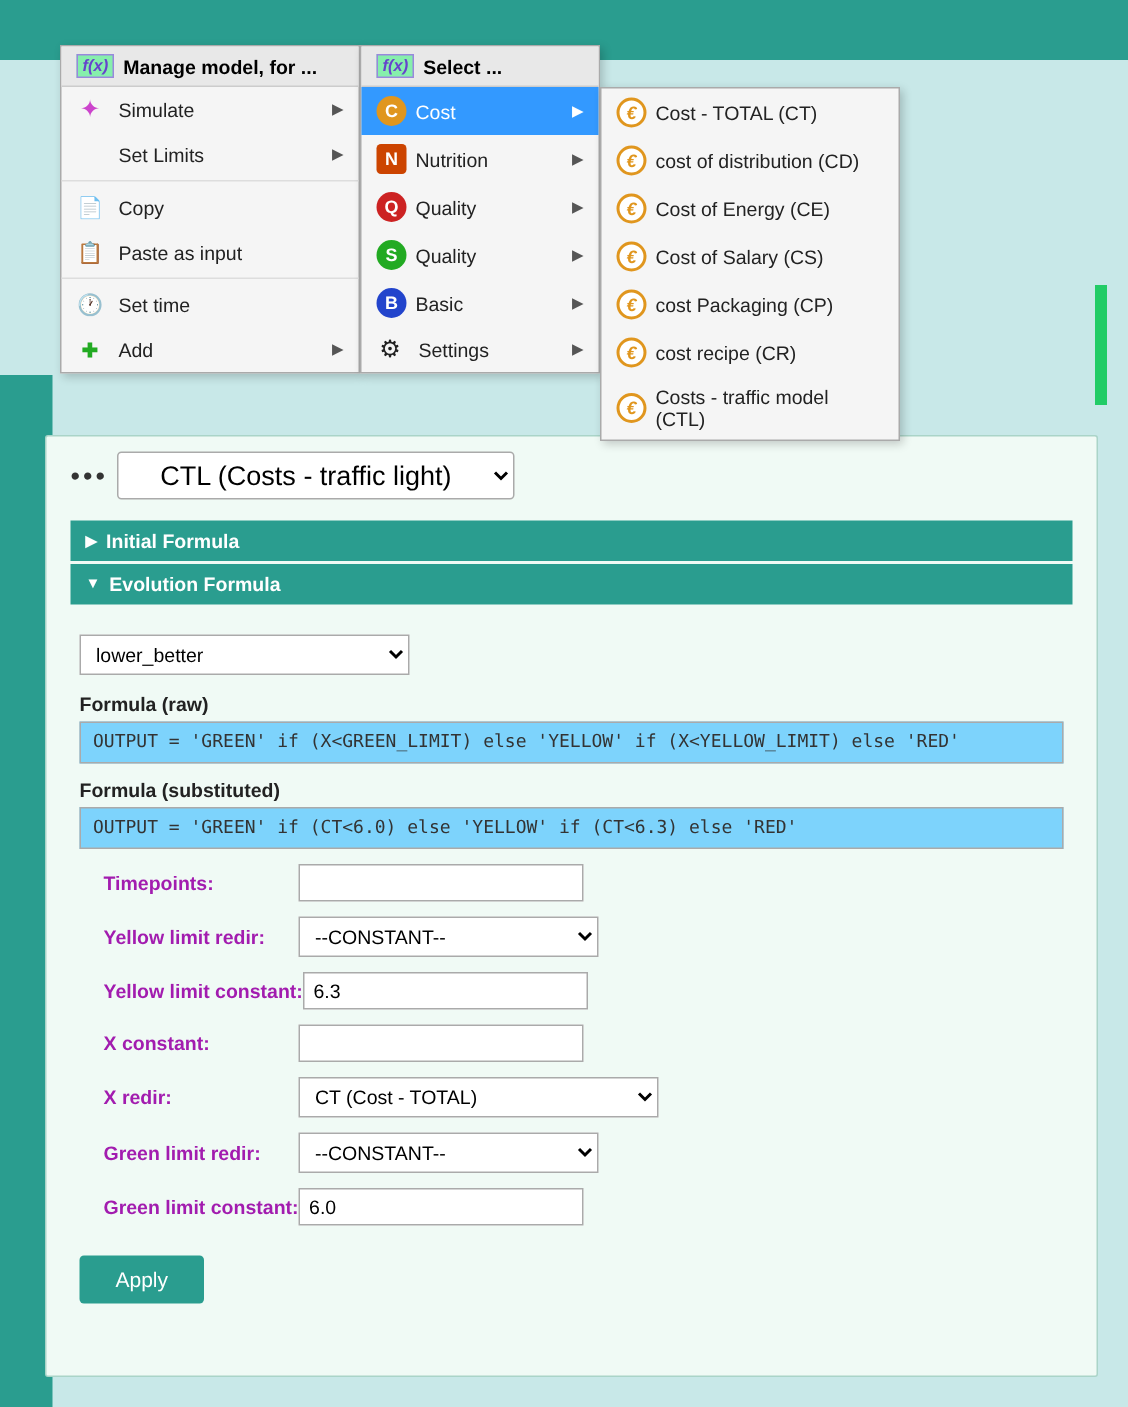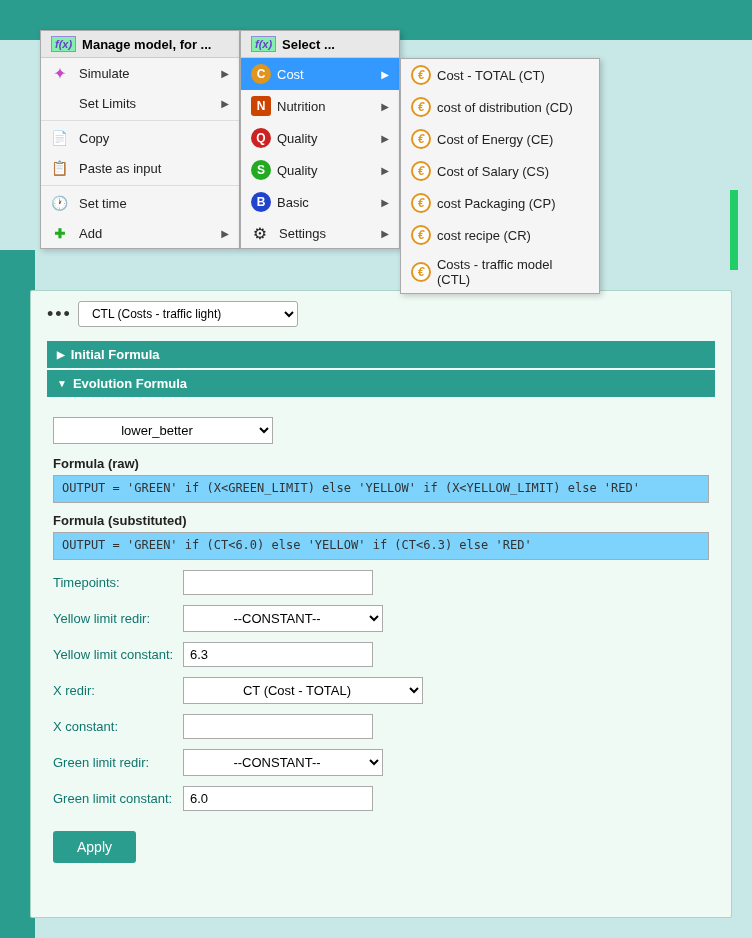--- a/index.html
+++ b/index.html
@@ -47,25 +47,25 @@
       align-items: center;
       margin-bottom: 14px;
     }
     .selector-dots {
       font-size: 18px;
       margin-right: 6px;
       color: #333;
       letter-spacing: 2px;
     }
     .selector-select {
-      padding: 4px 9px;
+      padding: 4px 24px;
       border: 1px solid #aaa;
       border-radius: 3px;
       background: white;
-      font-size: 12px;
+      font-size: 18px;
       min-width: 220px;
     }
 
     
     .section-header {
       background: #2a9d8f;
       color: white;
       padding: 6px 10px;
       margin-bottom: 2px;
       font-size: 13px;
@@ -89,25 +89,26 @@
       display: flex;
       align-items: center;
     }
     .form-label {
       font-weight: bold;
       margin-bottom: 4px;
       font-size: 13px;
       color: #222;
     }
     .form-label-inline {
-      font-weight: normal;
-      font-size: 13px;
-      color: #0f766e;
+      font-weight: bold;
+      font-size: 13px;
+      color: #a21caf;
       min-width: 130px;
       white-space: nowrap;
+      margin-left: 16px;
     }
 
     .formula-box {
       border: 1px solid #aaa;
       background: #7dd3fc;
       padding: 5px 8px;
       font-size: 12px;
       font-family: monospace;
       width: 100%;
       margin-bottom: 10px;
@@ -121,21 +122,20 @@
       padding: 4px 6px;
       font-size: 13px;
       min-width: 140px;
     }
 
     .form-select {
       border: 1px solid #aaa;
       background: white;
       padding: 4px 6px;
       font-size: 13px;
-      text-align: center;
     }
 
     .timepoints-row {
       display: flex;
       align-items: center;
       margin-bottom: 10px;
     }
 
     .apply-btn {
       background: #2a9d8f;
@@ -395,30 +395,30 @@
     </div>
 
     
     <div class="form-row">
       <span class="form-label-inline">Yellow limit constant:</span>
       <input class="form-input" type="text" value="6.3" style="min-width: 160px;">
     </div>
 
     
     <div class="form-row">
+      <span class="form-label-inline">X constant:</span>
+      <input class="form-input" type="text" value="" style="min-width: 160px;">
+    </div>
+
+    
+    <div class="form-row">
       <span class="form-label-inline">X redir:</span>
       <select class="form-select" style="min-width:240px;">
         <option value="CT (Cost - TOTAL)">CT (Cost - TOTAL)</option>
       </select>
-    </div>
-
-    
-    <div class="form-row">
-      <span class="form-label-inline">X constant:</span>
-      <input class="form-input" type="text" value="" style="min-width: 160px;">
     </div>
 
     
     <div class="form-row">
       <span class="form-label-inline">Green limit redir:</span>
       <select class="form-select" style="min-width:200px;">
         <option value="--CONSTANT--">--CONSTANT--</option>
       </select>
     </div>
 

